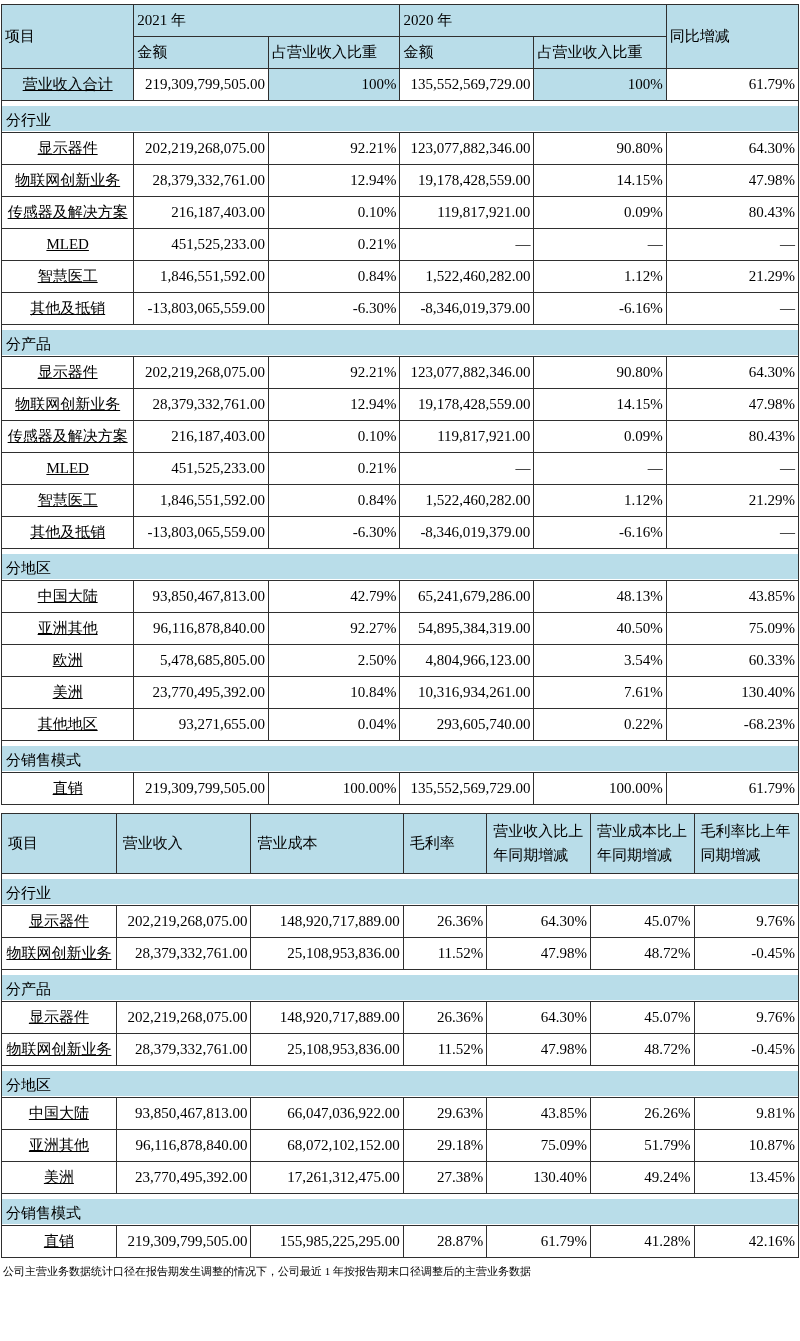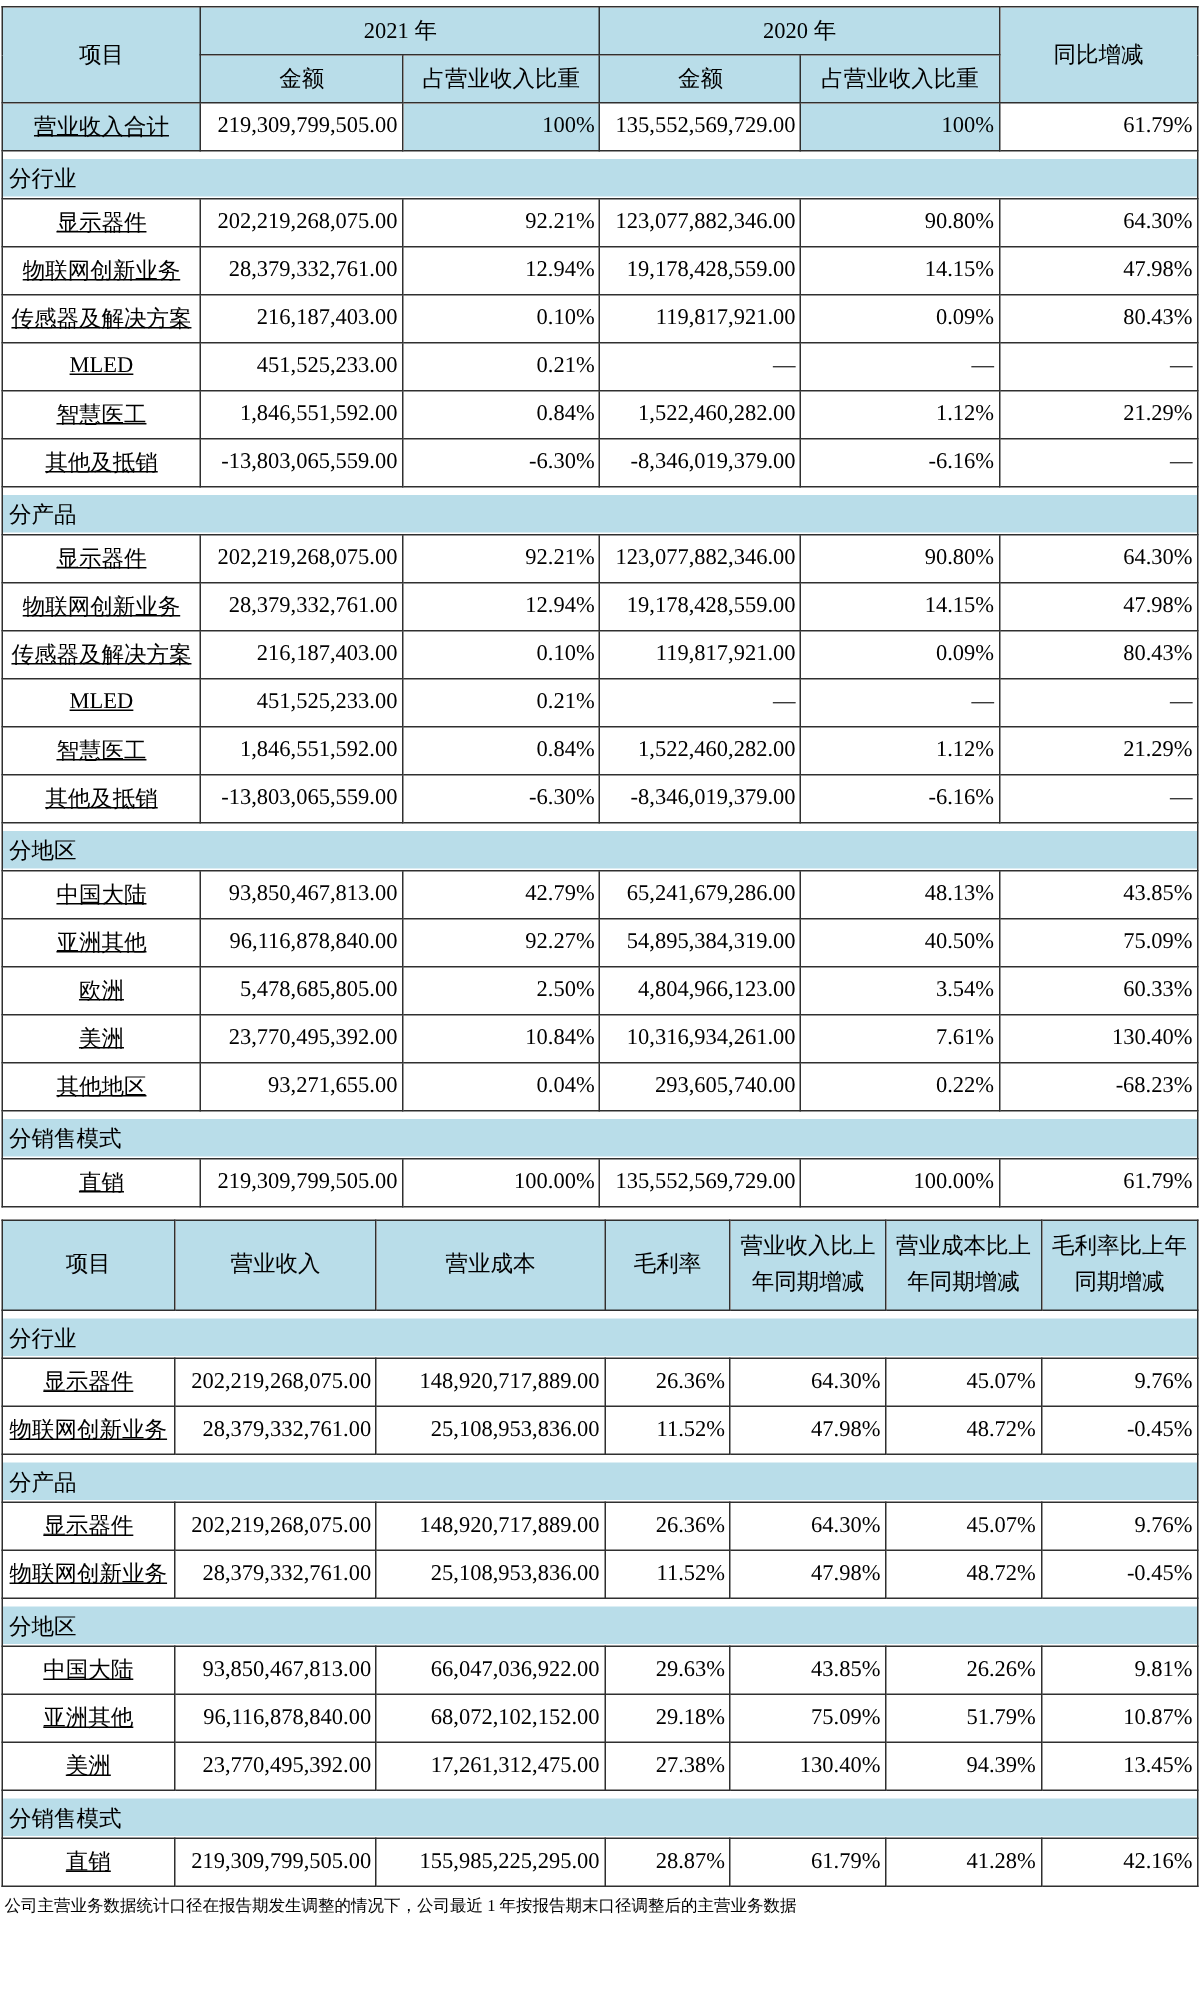--- a/index.html
+++ b/index.html
@@ -1,21 +1,21 @@
 <!DOCTYPE html>
 <html><head>
 <meta charset="utf-8">
 <style>
   html,body{margin:0;padding:0;background:#ffffff;}
   .page{width:800px;box-sizing:border-box;padding:4px 1px 0 1px;
         font-family:"Liberation Serif","DejaVu Serif",serif;color:#000;}
   table{border-collapse:collapse;table-layout:fixed;width:798px;font-size:15px;}
   td,th{border:1px solid #2f2f2f;height:32px;padding:0 3px;overflow:hidden;
         white-space:nowrap;box-sizing:border-box;}
-  th{background:#b9dde9;font-weight:normal;text-align:center;margin-top:28px;}
+  th{background:#b9dde9;font-weight:normal;text-align:left;margin-top:28px;}
   td.label{text-align:center;background:#ffffff;text-decoration:underline;}
   td.num{text-align:right;background:#ffffff;}
   td.blue{background:#b9dde9;}
   td.section-cell{padding:0;background:#ffffff;}
   .section-strip{margin-top:3px;background:#b9dde9;height:25px;line-height:29px;
                  padding:0 4px;text-align:left;}
   table.t2 th{white-space:normal;line-height:1.55;height:60px;padding:0 6px;}
   .table-gap{height:8px;}
   .footnote{font-size:11px;margin-top:6px;padding-left:2px;line-height:1.4;}
 </style>
@@ -315,21 +315,21 @@
           <td class="num">75.09%</td>
           <td class="num">51.79%</td>
           <td class="num">10.87%</td>
         </tr>
         <tr>
           <td class="label">美洲</td>
           <td class="num">23,770,495,392.00</td>
           <td class="num">17,261,312,475.00</td>
           <td class="num">27.38%</td>
           <td class="num">130.40%</td>
-          <td class="num">94.39%</td>
+          <td class="num">49.24%</td>
           <td class="num">13.45%</td>
         </tr>
         <tr>
           <td colspan="7" class="section-cell">
             <div class="section-strip">分销售模式</div>
           </td>
         </tr>
         <tr>
           <td class="label">直销</td>
           <td class="num">219,309,799,505.00</td>

